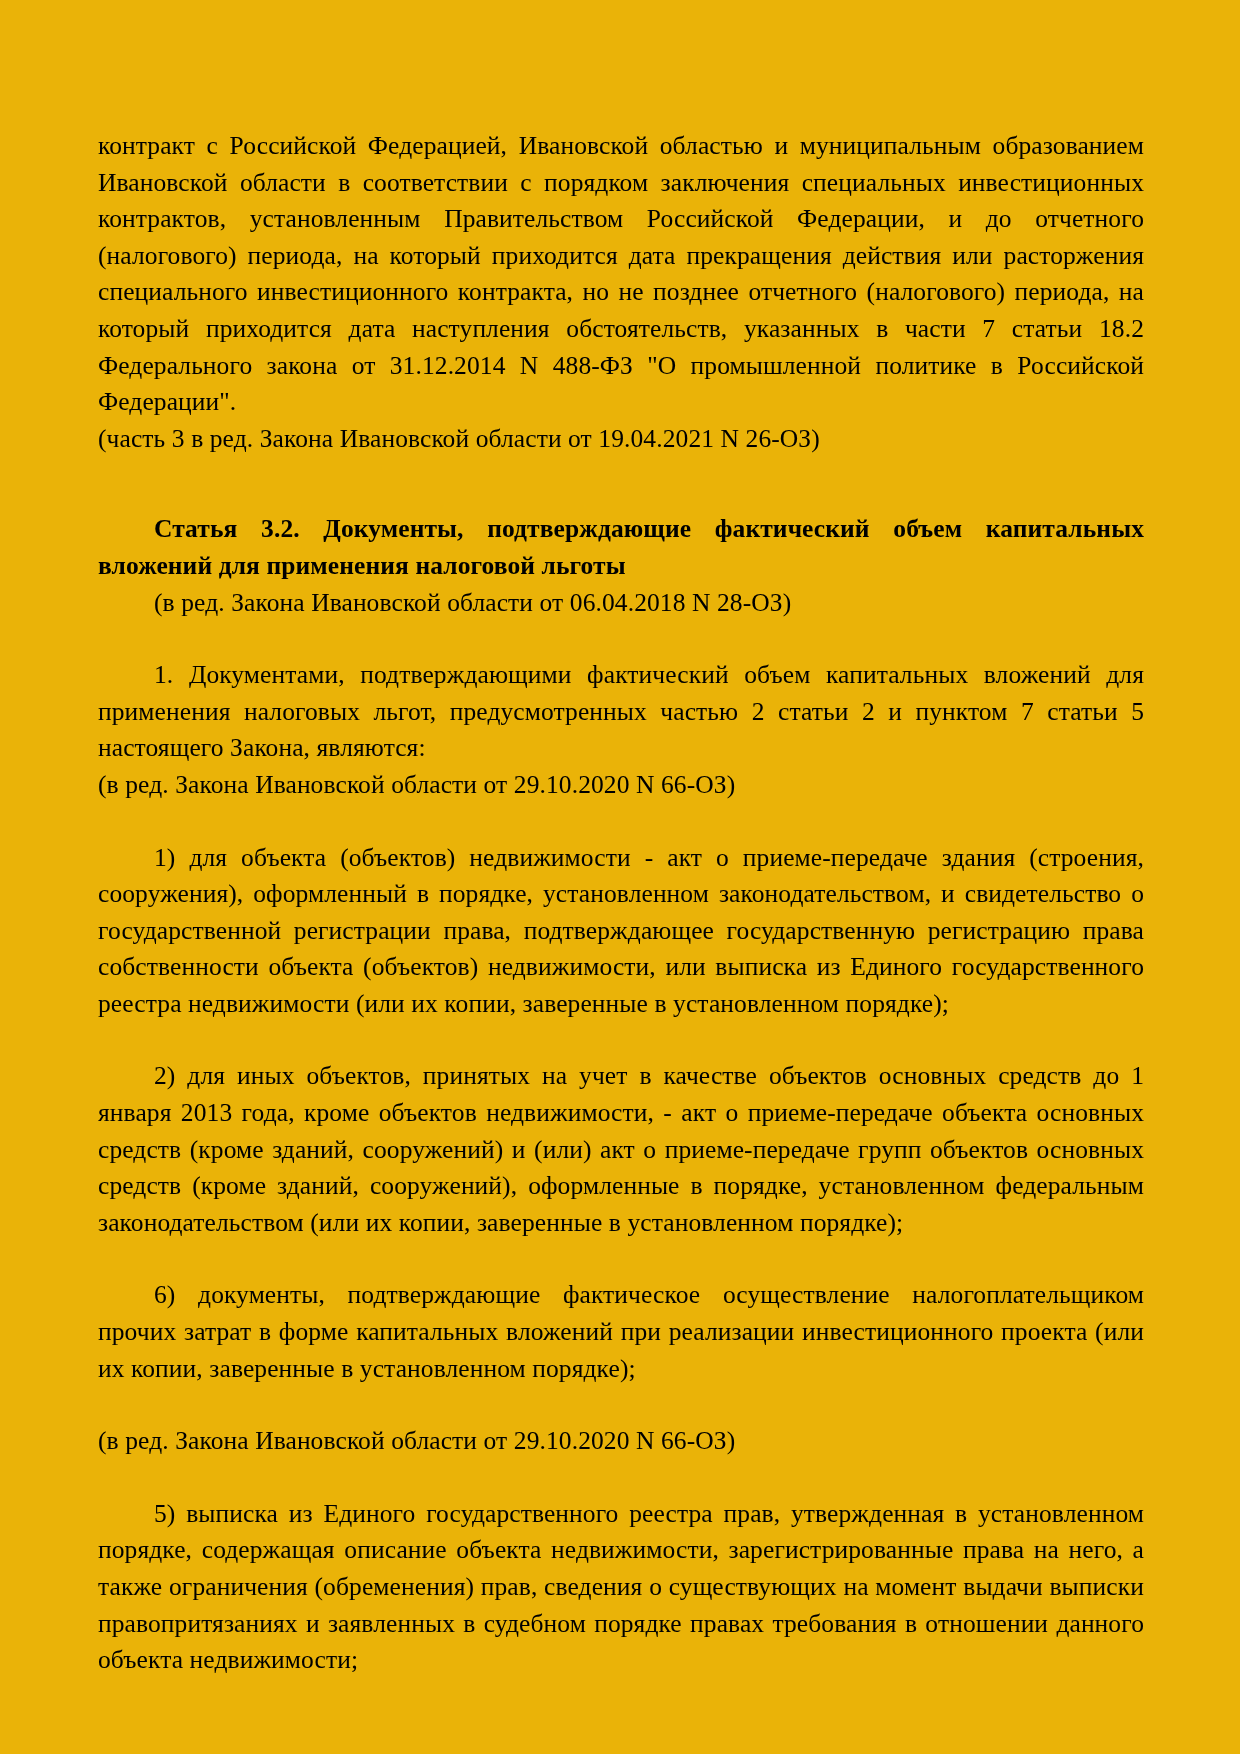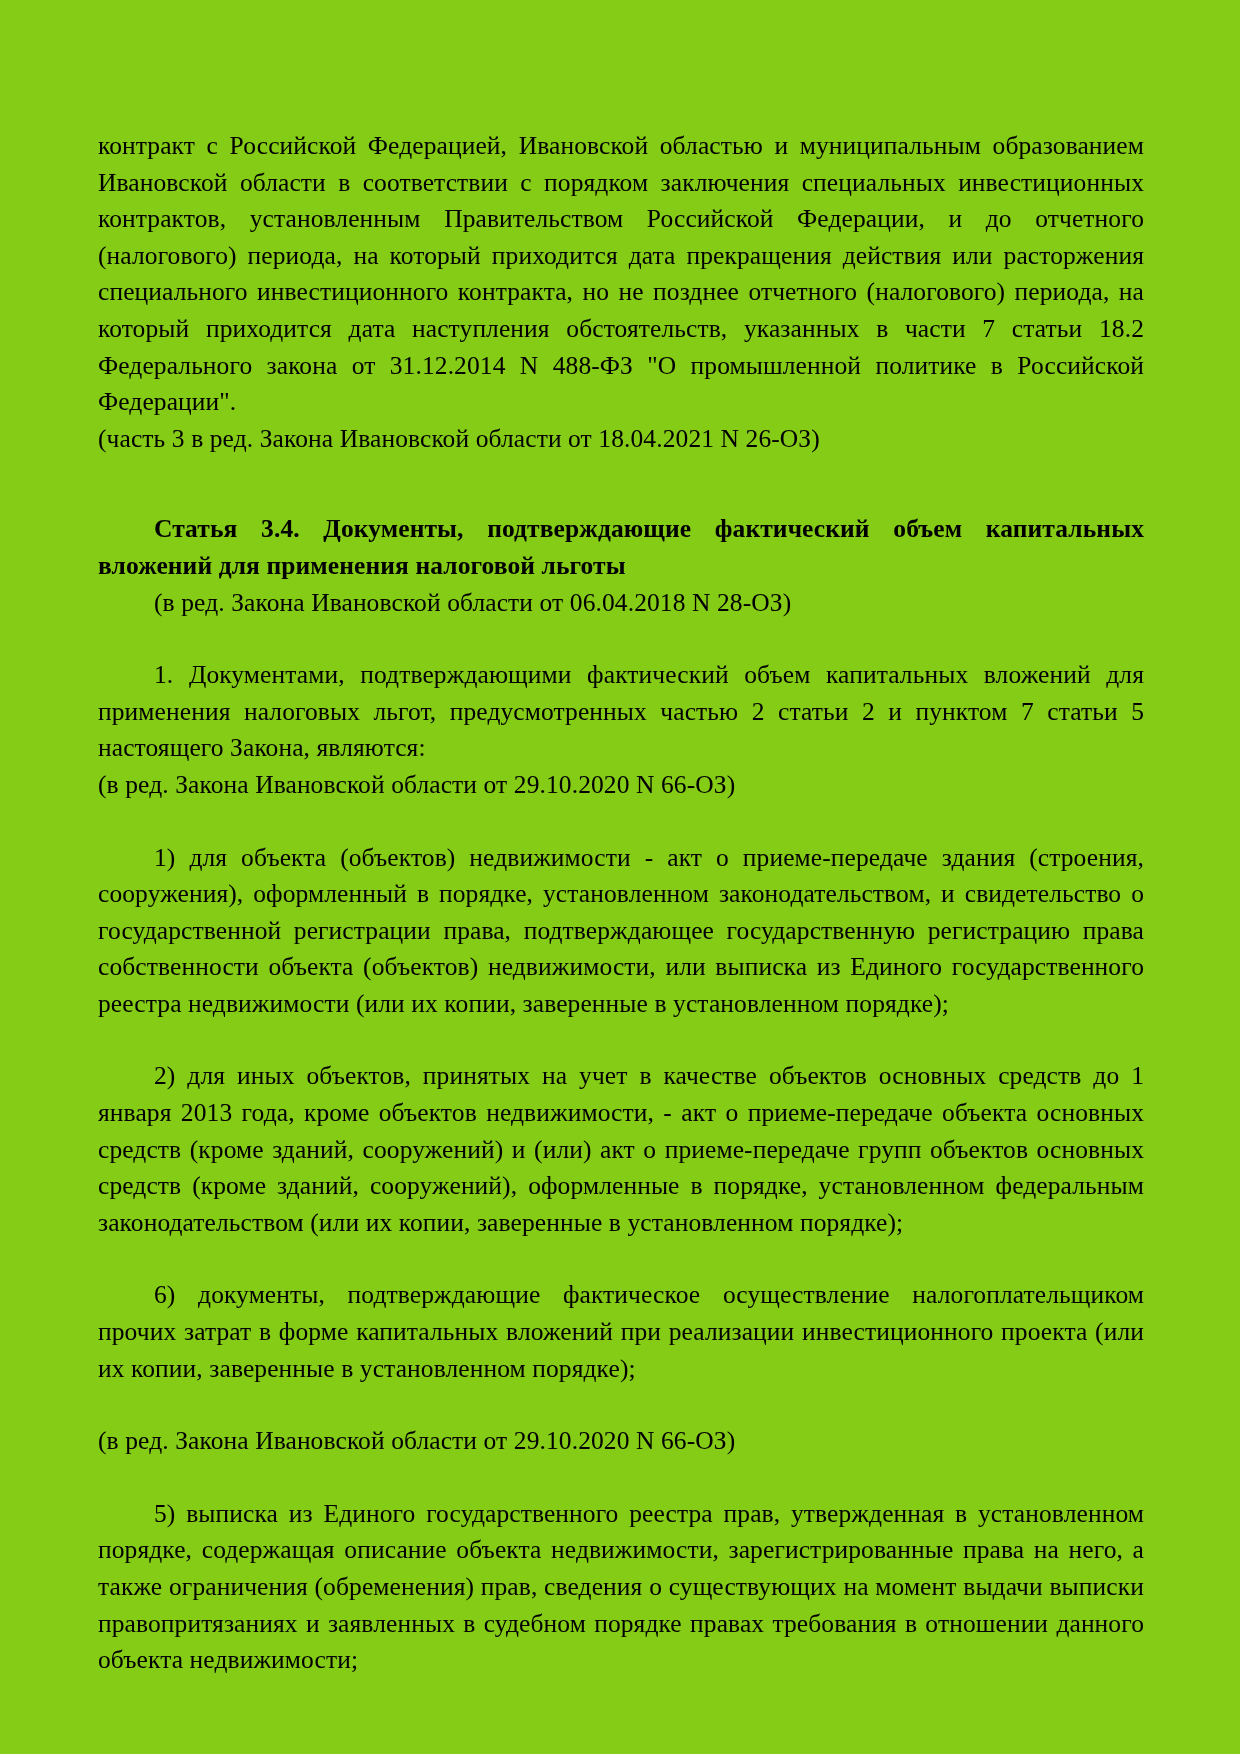--- a/index.html
+++ b/index.html
@@ -9,21 +9,21 @@
     background: #ffffff;
   }
   body {
     font-family: "Liberation Serif", "DejaVu Serif", serif;
     color: #000000;
   }
   .page {
     position: relative;
     width: 1240px;
     height: 1754px;
-    background: #84cc16;
+    background: #eab308;
     margin: 0 auto;
     overflow: hidden;
     box-sizing: border-box;
   }
   .content {
     position: absolute;
     left: 98px;
     top: 128px;
     width: 1046px;
   }
@@ -63,25 +63,25 @@
   }
 </style>
 </head>
 <body>
 
 <div class="page">
   <div class="content">
 
     <p class="noindent spread">контракт с Российской Федерацией, Ивановской областью и муниципальным образованием Ивановской области в соответствии с порядком заключения специальных инвестиционных контрактов, установленным Правительством Российской Федерации, и до отчетного (налогового) периода, на который приходится дата прекращения действия или расторжения специального инвестиционного контракта, но не позднее отчетного (налогового) периода, на который приходится дата наступления обстоятельств, указанных в части 7 статьи 18.2 Федерального закона от 31.12.2014 N 488-ФЗ "О промышленной политике в Российской Федерации".</p>
 
-    <p class="noindent flow">(часть 3 в ред. Закона Ивановской области от 18.04.2021 N 26-ОЗ)</p>
+    <p class="noindent flow">(часть 3 в ред. Закона Ивановской области от 19.04.2021 N 26-ОЗ)</p>
 
     <div class="gap-lg"></div>
 
-    <p class="heading">Статья 3.4. Документы, подтверждающие фактический объем капитальных вложений для применения налоговой льготы</p>
+    <p class="heading">Статья 3.2. Документы, подтверждающие фактический объем капитальных вложений для применения налоговой льготы</p>
 
     <p class="indent flow">(в ред. Закона Ивановской области от 06.04.2018 N 28-ОЗ)</p>
 
     <div class="gap-md"></div>
 
     <p class="indent justify-all">1. Документами, подтверждающими фактический объем капитальных вложений для применения налоговых льгот, предусмотренных частью 2 статьи 2 и пунктом 7 статьи 5 настоящего Закона, являются:</p>
 
     <p class="noindent flow">(в ред. Закона Ивановской области от 29.10.2020 N 66-ОЗ)</p>
 
     <div class="gap-md"></div>

